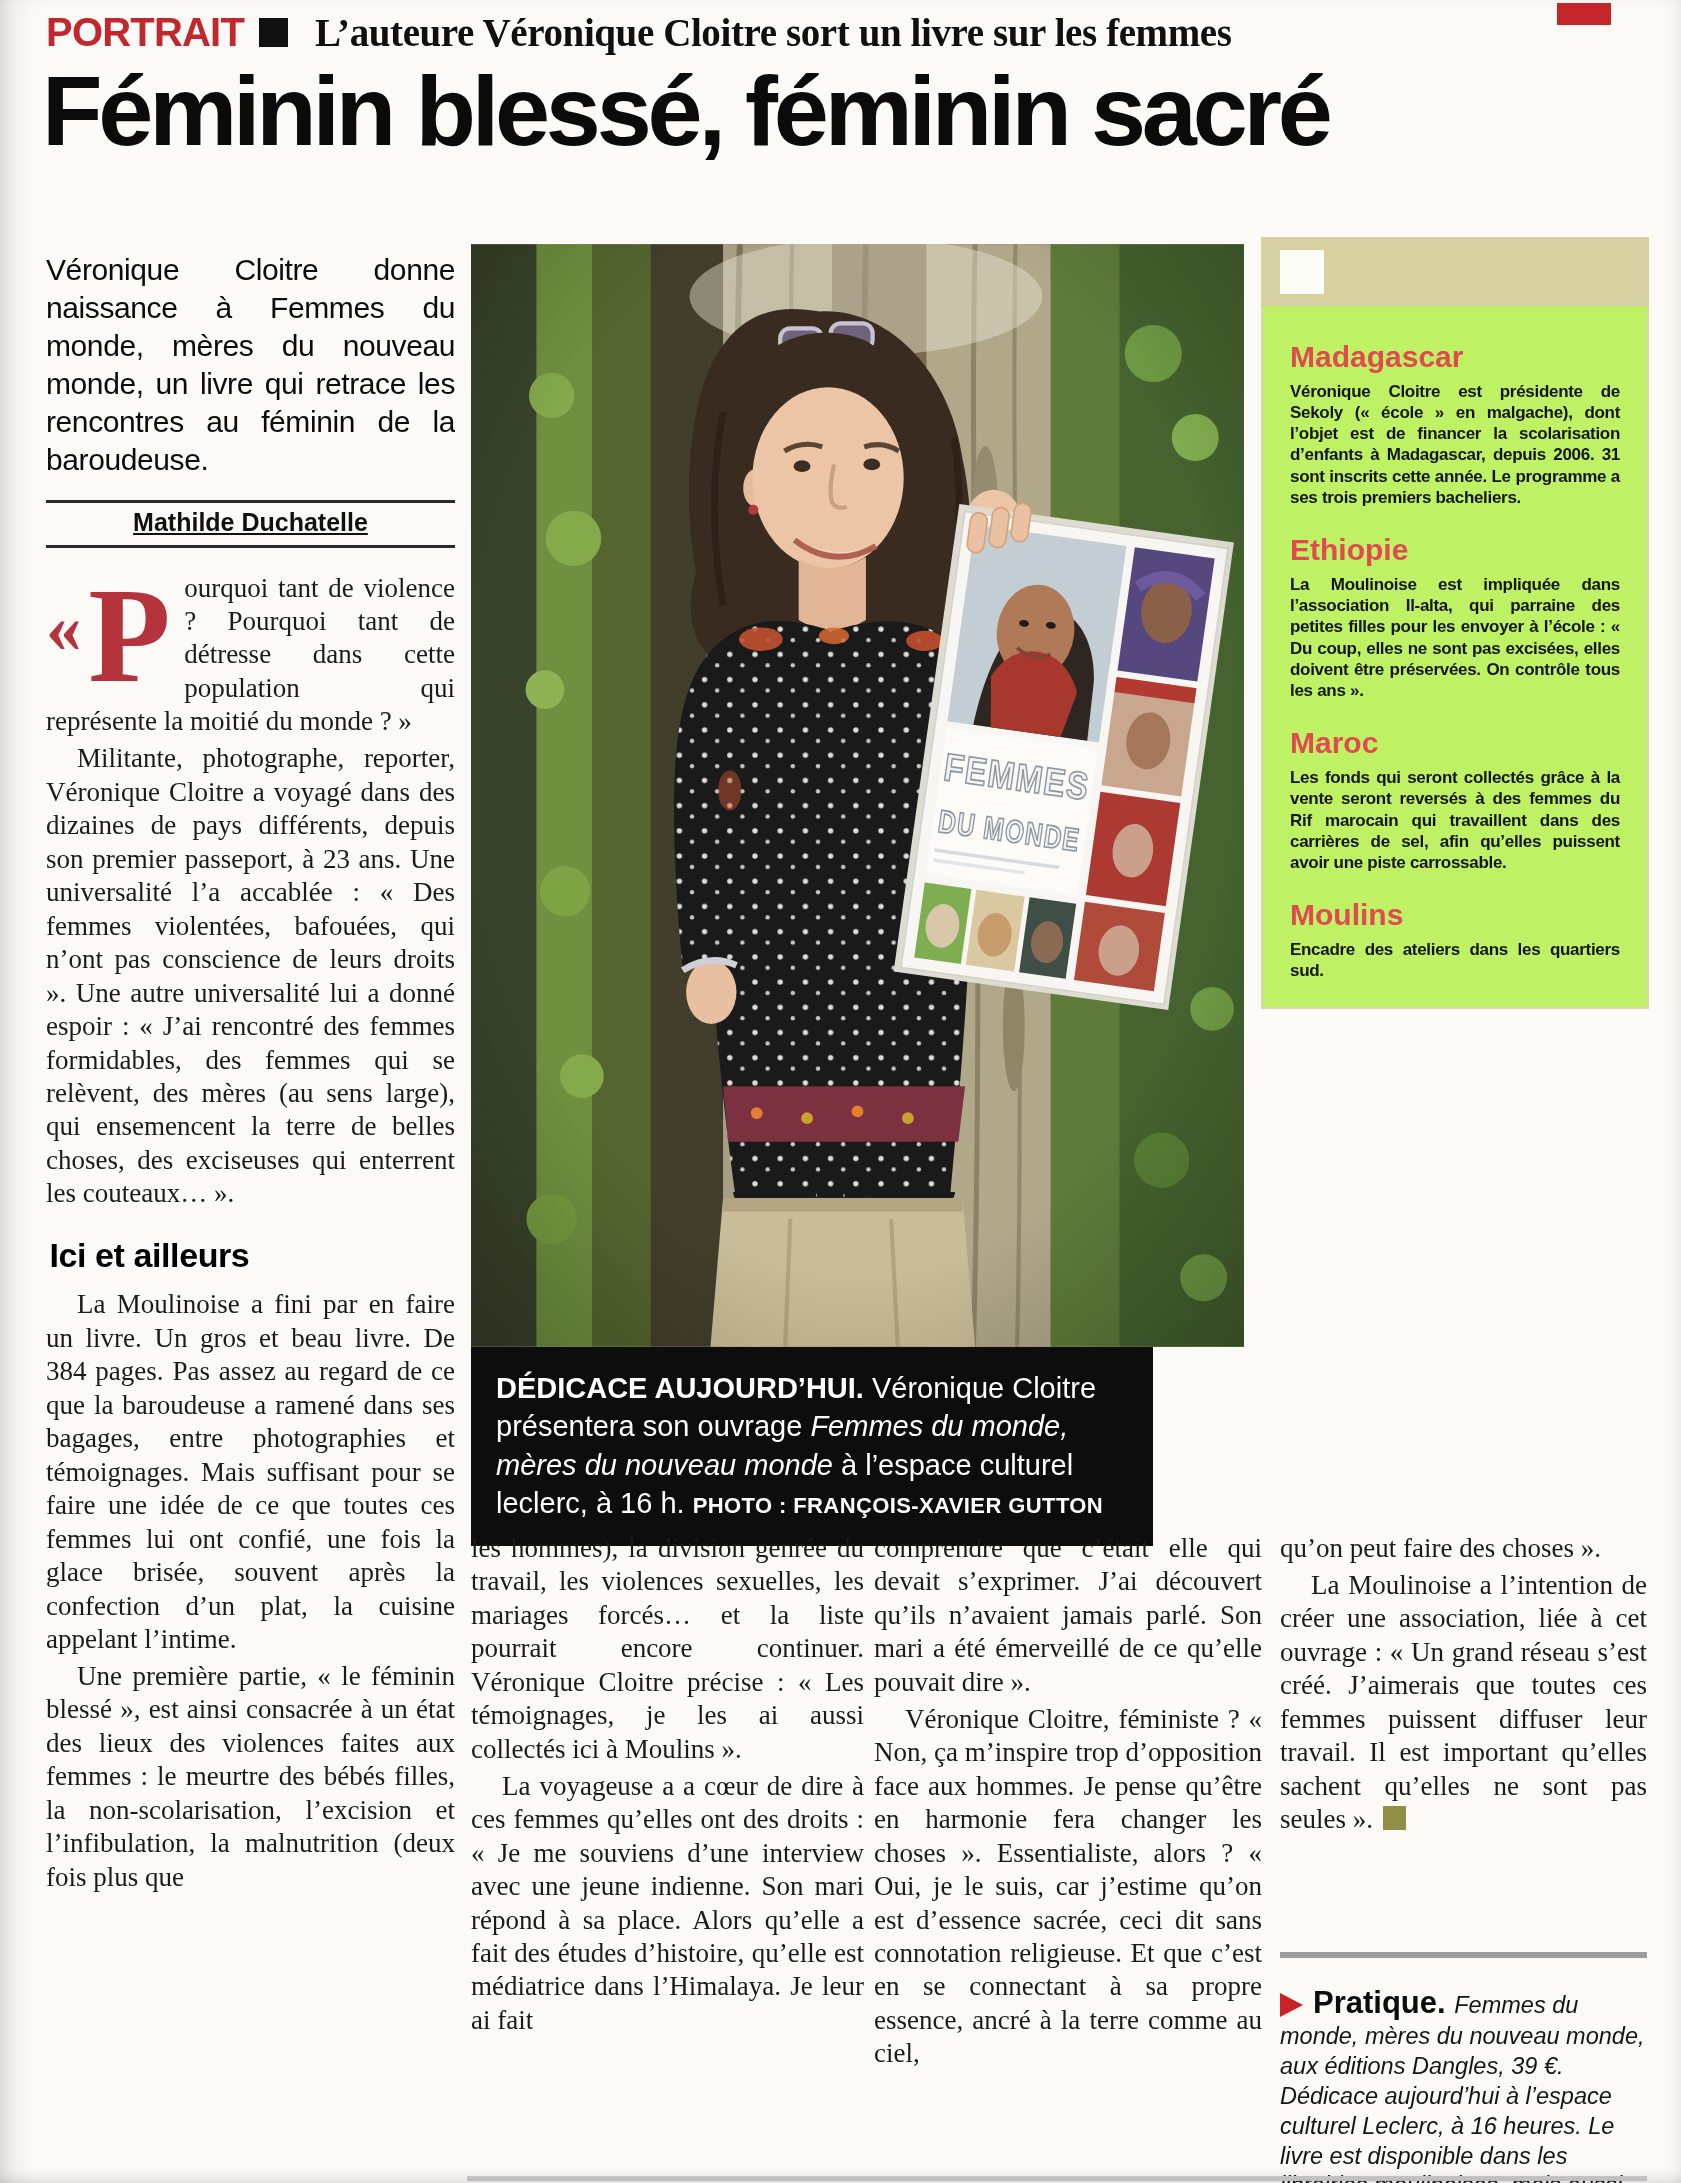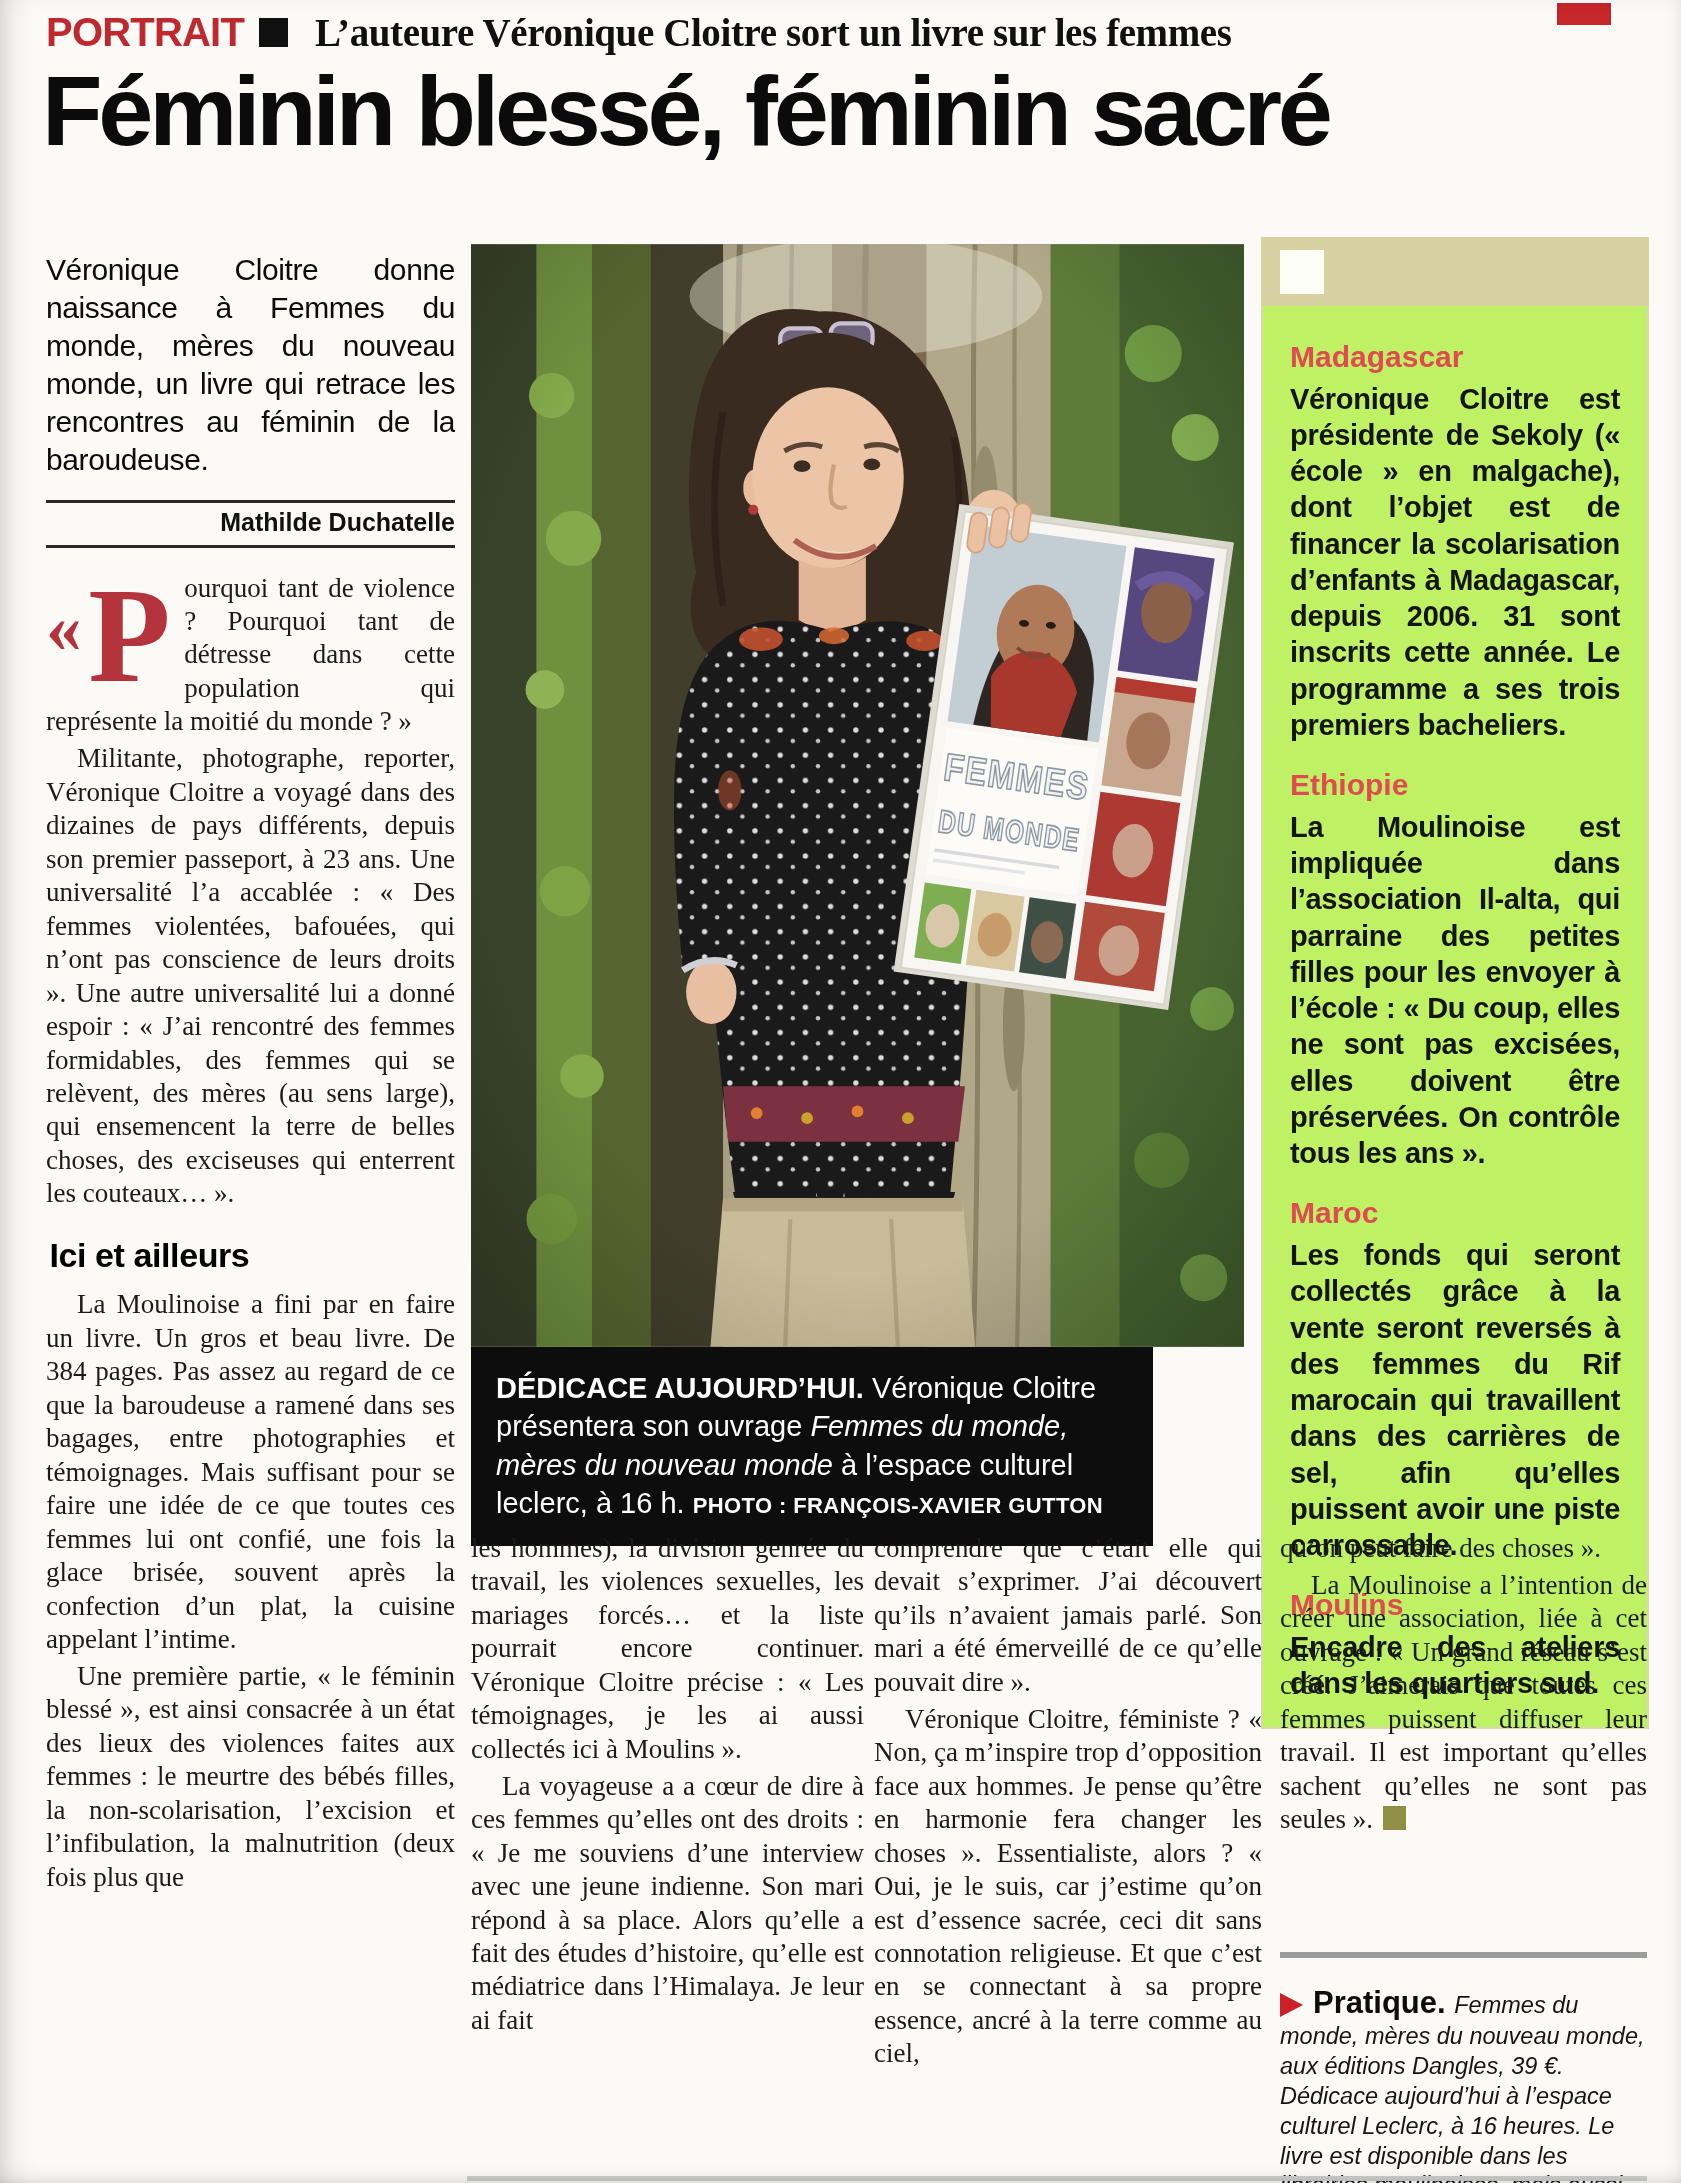--- a/index.html
+++ b/index.html
@@ -20,21 +20,21 @@
 
   
   .col{position:absolute;text-align:justify;}
   .col1{left:46px;top:251px;width:409px;height:1933px;overflow:hidden;}
   .col2{left:471px;top:1532px;width:393px;height:652px;overflow:hidden;}
   .col3{left:874px;top:1532px;width:388px;height:652px;overflow:hidden;}
   .col4{left:1280px;top:1532px;width:367px;height:652px;overflow:hidden;}
 
   .intro{font-weight:normal;font-size:30px;line-height:1.27;color:#0c0c0c;letter-spacing:-0.4px;}
   .byline{margin-top:20px;border-top:3.4px solid #2a2a2a;border-bottom:3.4px solid #2a2a2a;
-        padding:5.9px 0 7.6px;text-align:right;font-weight:bold;font-size:25px;color:#111;}
+        padding:5.9px 0 7.6px;text-align:center;font-weight:bold;font-size:25px;color:#111;text-decoration:underline;}
 
   .serif-p{font-family:"Liberation Serif",serif;font-size:27px;line-height:1.24;color:#1b1b1b;margin:0 0 3.4px 0;}
   .indent{text-indent:1.15em;}
   .lead-para{margin-top:23.5px;}
   .lead-open{float:left;color:#b5333c;font-weight:bold;font-size:71px;line-height:.9;
         margin:25px 6.7px 0 0;font-family:"Liberation Serif",serif;}
   .dropcap{float:left;color:#b5333c;font-weight:bold;font-size:135px;line-height:.76;
         margin:13.5px 13.5px 5px 0;font-family:"Liberation Serif",serif;}
   .subhead{font-weight:bold;font-size:34px;color:#000;text-align:left;margin:25px 0 13.5px 3.4px;letter-spacing:-0.4px;}
 
@@ -51,21 +51,21 @@
 
   
   .sidebar{position:absolute;left:1261px;top:237px;width:388px;}
   .bio-band{height:69px;background:#d7d0a0;display:flex;align-items:center;gap:22px;padding-left:18.5px;box-sizing:border-box;}
   .bio-sq{width:44px;height:44px;background:#fdfdf8;}
   .bio-title{font-weight:bold;font-size:46px;letter-spacing:-0.8px;color:#181511;}
   .bio-box{border:2.5px solid #ddd8ac;border-top:none;background:#bef264;box-sizing:border-box;
         padding:34px 27px 25px;}
   .bio-h{color:#e04a50;font-weight:bold;font-size:30px;margin:25px 0 6.7px;}
   .bio-h.first{margin-top:0;}
-  .bio-p{font-weight:bold;font-size:29px;line-height:1.25;color:#141414;text-align:justify;letter-spacing:-0.3px;margin:0;}
+  .bio-p{font-weight:bold;font-size:17px;line-height:1.25;color:#141414;text-align:justify;letter-spacing:-0.3px;margin:0;}
 
   
   .end-sq{display:inline-block;width:23.5px;height:23.5px;background:#8f8f46;margin-left:10px;vertical-align:-1.7px;}
   .pratique{position:absolute;left:1280px;top:1952px;width:367px;}
   .prat-rule{height:5.9px;background:#9b9b9b;margin-bottom:25px;}
   .prat-text{font-size:23.5px;line-height:1.27;text-align:left;color:#151515;margin:0;}
   .prat-arrow{display:inline-block;width:0;height:0;border:solid transparent;
         border-width:12.6px 0 12.6px 23.5px;border-left-color:#cb2127;margin-right:10px;vertical-align:-4.2px;}
   .prat-label{font-weight:bold;font-size:31px;color:#0d0d0d;}
   .prat-italic{font-style:italic;}

